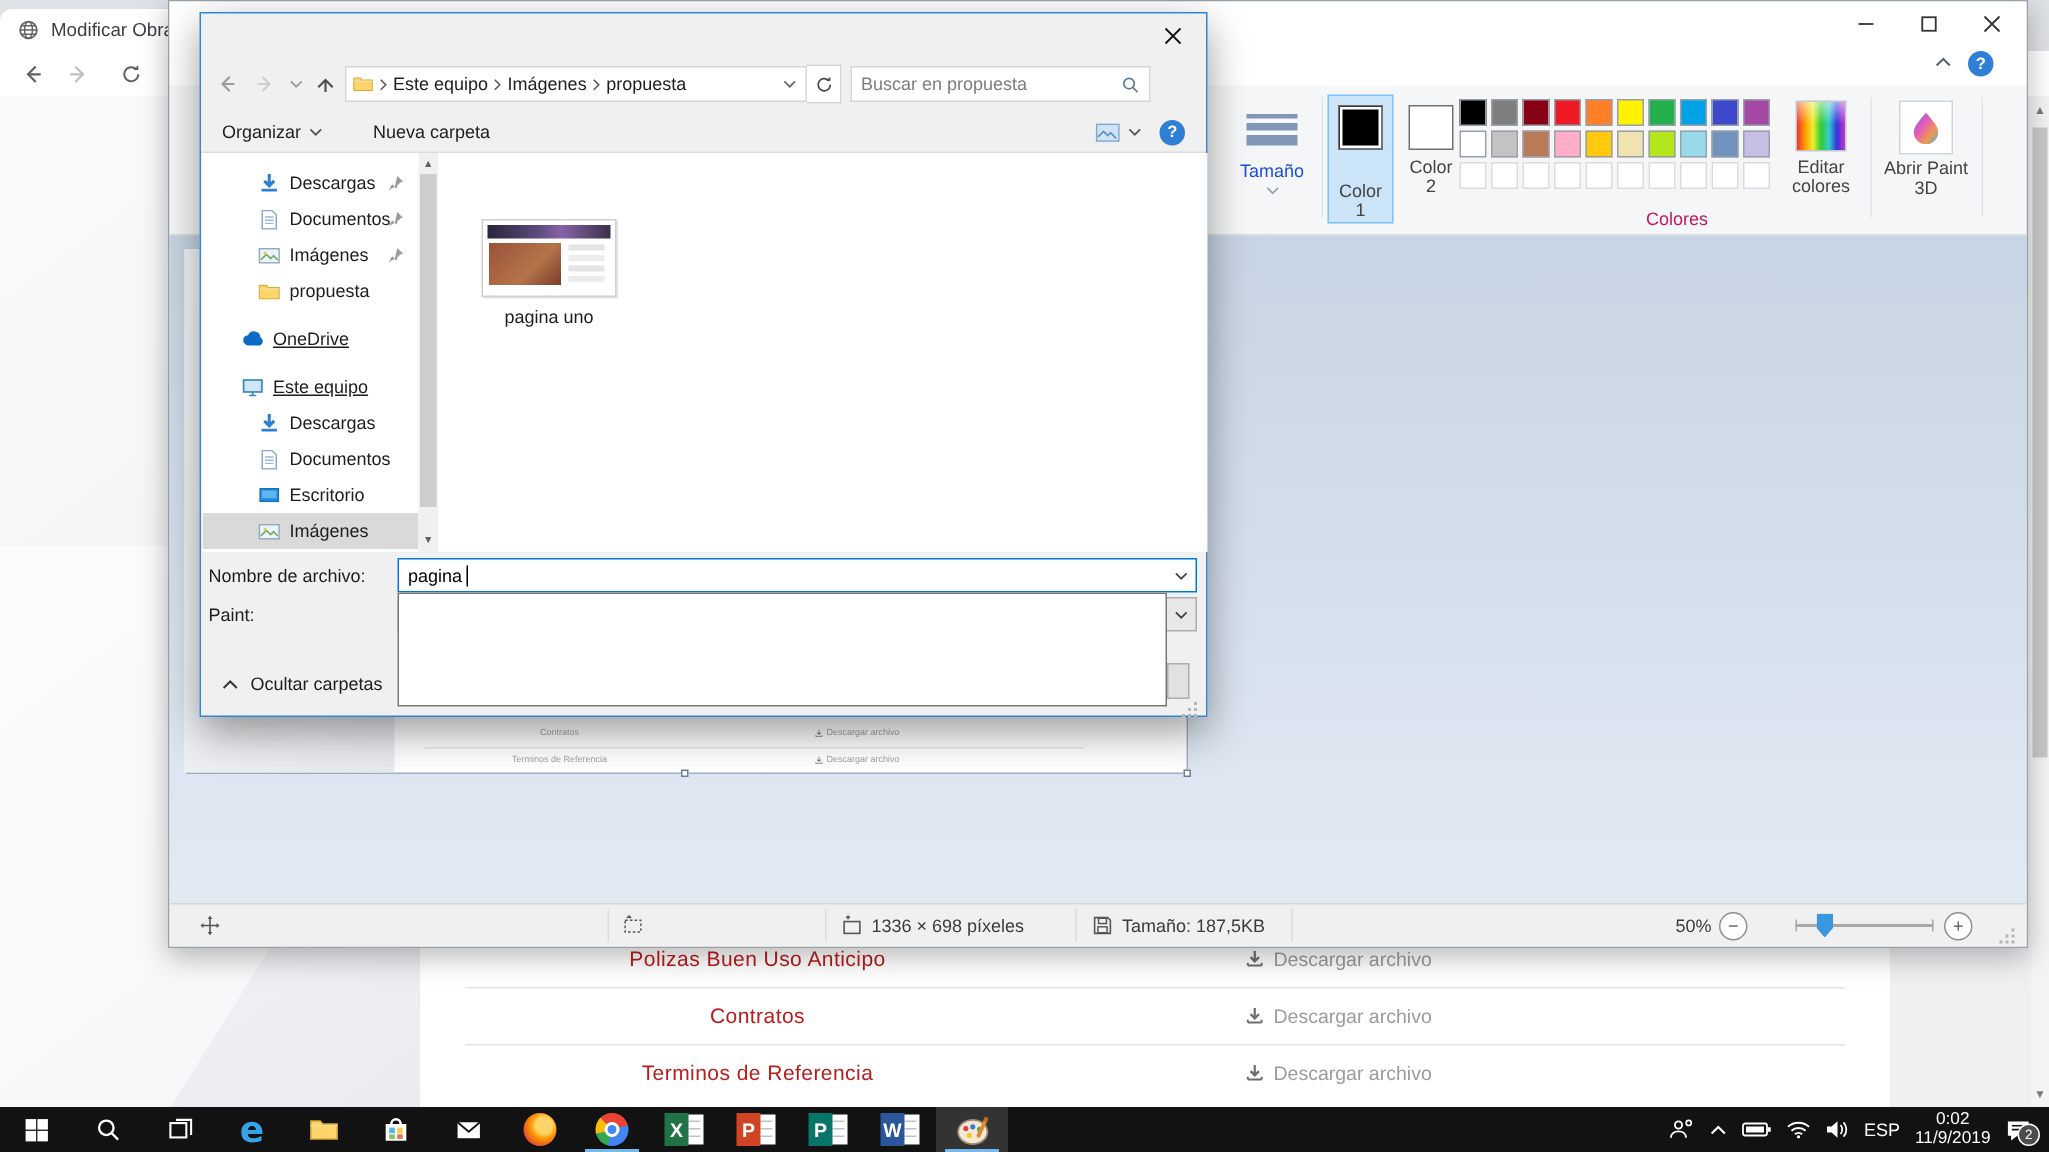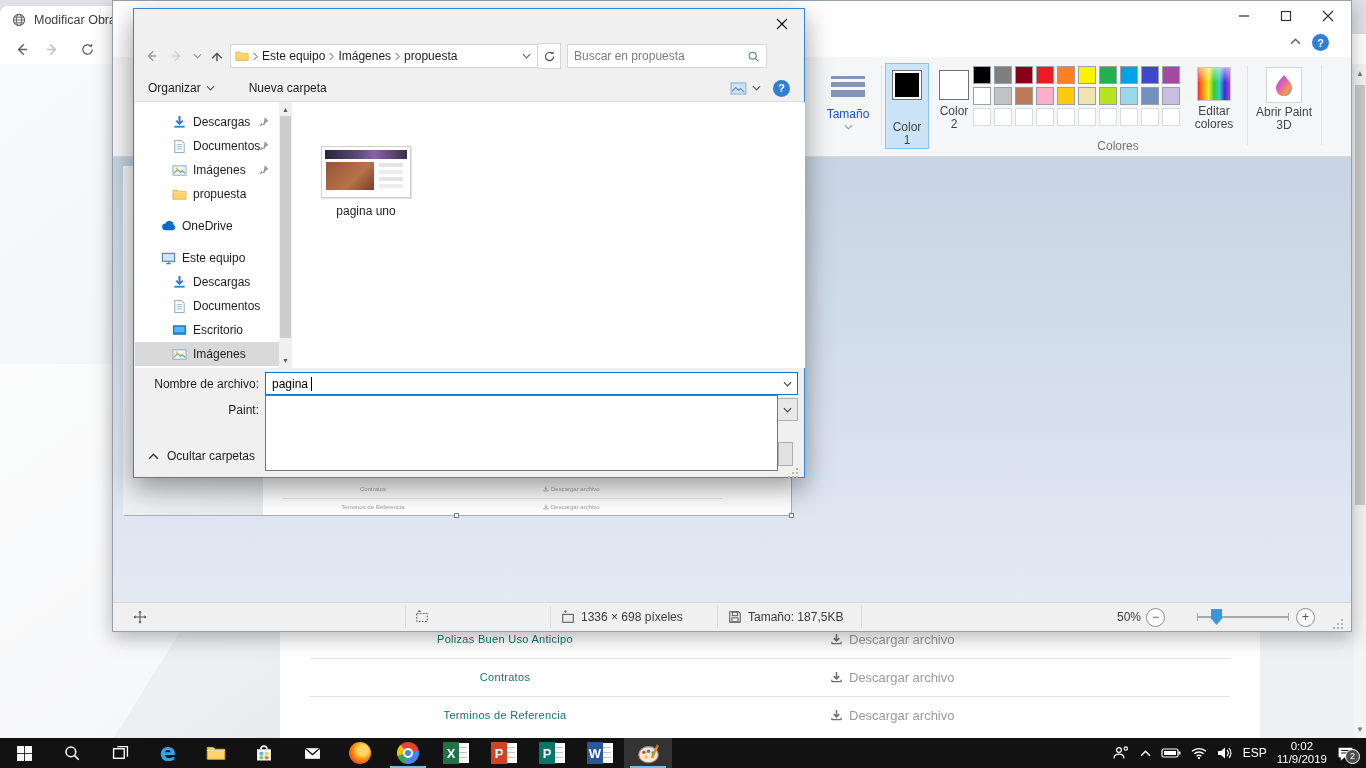--- a/index.html
+++ b/index.html
@@ -16,36 +16,36 @@
   .tab{position:absolute;left:0;top:6px;width:238px;height:28px;background:#fff;
     border-radius:8px 8px 0 0;display:flex;align-items:center;padding-left:12px;box-sizing:border-box;}
   .tab-title{margin-left:8px;color:#3c4043;font-size:12.5px;white-space:nowrap;}
   .btoolbar{position:absolute;left:0;top:34px;width:100%;height:30px;background:#fff;border-bottom:1px solid #e0e1e3;}
   .bnav{position:absolute;top:4px;width:22px;height:22px;display:flex;align-items:center;justify-content:center;border-radius:50%;}
   .bcontent{position:absolute;left:0;top:64px;width:100%;height:674px;background:#eef0f2;overflow:hidden;}
   .bshape1{position:absolute;left:-180px;top:-40px;width:560px;height:900px;background:linear-gradient(135deg,#fafbfc 0%,#f2f3f5 55%,#e6e8ec 100%);transform:skewX(-18deg);}
   .bshape2{position:absolute;left:-260px;top:300px;width:420px;height:600px;background:rgba(255,255,255,.55);transform:skewX(-32deg);}
   .bpanel{position:absolute;left:280px;top:0;width:980px;height:674px;background:#fff;}
   .wrow{position:absolute;left:280px;width:980px;height:38px;display:flex;align-items:center;}
-  .wrow .lbl{width:450px;text-align:center;color:#0f766e;font-size:11px;font-weight:300;letter-spacing:.3px;}
+  .wrow .lbl{width:450px;text-align:center;color:#b91c1c;font-size:14px;font-weight:300;letter-spacing:.3px;}
   .wrow .act{margin-left:100px;display:flex;align-items:center;gap:6px;color:#9b9b9b;font-size:13px;font-weight:300;}
   .wdiv{position:absolute;left:310px;width:920px;height:1px;background:#e4e4e4;}
   .bscroll{position:absolute;right:0;top:64px;width:12px;height:674px;background:#f4f4f4;}
   .bthumb{position:absolute;left:1px;width:10px;background:#c9c9c9;}
   .barrow{position:absolute;left:0;width:12px;height:14px;display:flex;align-items:center;justify-content:center;color:#7a7a7a;font-size:8px;}
 
   
   .paint{position:absolute;left:112px;top:0;width:1240px;height:632px;background:#fff;
     border:1px solid #98a0a8;box-sizing:border-box;box-shadow:0 6px 18px rgba(0,0,0,.28);}
   .ptitle{position:absolute;left:0;top:0;width:100%;height:30px;background:#fff;}
   .wbtn{position:absolute;top:0;width:30px;height:30px;display:flex;align-items:center;justify-content:center;color:#333;}
   .ptabrow{position:absolute;left:0;top:30px;width:100%;height:26px;background:#fff;}
   .pribbon{position:absolute;left:0;top:56px;width:100%;height:100px;background:#f5f6f7;border-bottom:1px solid #d8dce2;box-sizing:border-box;}
   .vsep{position:absolute;top:8px;height:80px;width:1px;background:#e1e4e8;}
-  .rgl{position:absolute;bottom:3px;font-size:12px;color:#737373;}
+  .rgl{position:absolute;bottom:3px;font-size:12px;color:#be185d;}
   .rbtn-label{font-size:12px;color:#444;text-align:center;line-height:13px;}
   .sizebtn{position:absolute;left:706px;top:6px;width:58px;height:86px;display:flex;flex-direction:column;align-items:center;padding-top:10px;box-sizing:border-box;}
   .sizelines{width:34px;}
   .sizelines div{background:#8296b5;margin:3px 0;}
   .colbtn{position:absolute;top:6px;height:86px;display:flex;flex-direction:column;align-items:center;padding-top:6px;box-sizing:border-box;border:1px solid transparent;}
   .colbtn.sel{background:#cce4f7;border-color:#84c3f0;}
   .swatch{width:28px;height:28px;border:1px solid #707070;box-shadow:inset 0 0 0 2px #fff;}
   .pal{position:absolute;left:860px;top:9px;}
   .palrow{display:flex;gap:3px;margin-bottom:3px;}
   .pcell{width:18px;height:18px;border:1px solid #9aa0a8;box-sizing:border-box;}
@@ -89,33 +89,33 @@
   .searchbox .ph{color:#7d7d7d;font-size:12px;flex:1;}
   .dtoolbar{position:absolute;left:0;top:66px;width:100%;height:27px;display:flex;align-items:center;border-bottom:1px solid #dcdcdc;box-sizing:border-box;}
   .tbitem{display:flex;align-items:center;gap:5px;margin-left:14px;color:#1d1d1d;font-size:12px;}
   .helpbtn{width:17px;height:17px;border-radius:50%;background:#2f7fd6;color:#fff;display:flex;align-items:center;justify-content:center;font-size:11px;font-weight:bold;}
   .dbody{position:absolute;left:1px;top:93px;width:670px;height:266px;background:#fff;}
   .dnav{position:absolute;left:0;top:0;width:144px;height:100%;overflow:hidden;}
   .nitem{position:absolute;left:0;width:144px;height:24px;display:flex;align-items:center;font-size:12px;color:#1d1d1d;}
   .nitem .nic{position:absolute;left:37px;}
   .nitem.hdr .nic{left:26px;}
   .nitem .nlbl{position:absolute;left:58px;}
-  .nitem.hdr .nlbl{left:47px;}
+  .nitem.hdr .nlbl{left:47px;text-decoration:underline;}
   .nitem .pin{position:absolute;left:123px;color:#9a9a9a;}
   .nitem.sel{background:#d9d9d9;}
   .nscroll{position:absolute;left:144px;top:0;width:13px;height:100%;background:#f0f0f0;}
   .nscroll .thumb{position:absolute;left:1px;top:14px;width:11px;height:222px;background:#cdcdcd;}
   .nsarrow{position:absolute;left:0;width:13px;height:13px;display:flex;align-items:center;justify-content:center;color:#606060;font-size:7px;}
   .dfiles{position:absolute;left:157px;top:0;width:513px;height:100%;display:flex;align-items:flex-start;padding:44px 0 0 28px;gap:36px;box-sizing:border-box;}
   .fitem{width:92px;display:flex;flex-direction:column;align-items:center;}
   .fthumb{width:88px;height:50px;background:#fff;border:1px solid #cfcfcf;box-shadow:1px 1px 0 #e3e3e3;position:relative;overflow:hidden;}
   .fname{margin-top:6px;font-size:12px;color:#1d1d1d;}
   .mock-h{position:absolute;left:3px;top:3px;right:3px;height:9px;}
   .dfooter{position:absolute;left:0;top:359px;width:100%;height:110px;}
-  .flabel{position:absolute;font-size:12px;color:#1d1d1d;text-align:right;width:120px;left:5px;}
+  .flabel{position:absolute;font-size:12px;color:#1d1d1d;text-align:left;width:120px;left:5px;}
   .fncombo{position:absolute;left:131px;top:4px;width:533px;height:23px;background:#fff;border:1px solid #0078d7;box-sizing:border-box;display:flex;align-items:center;padding-left:6px;}
   .fncombo .val{font-size:12px;color:#000;}
   .caret{display:inline-block;width:1px;height:14px;background:#000;margin-left:3px;}
   .combo-chev{position:absolute;right:1px;top:1px;bottom:1px;width:18px;display:flex;align-items:center;justify-content:center;color:#444;}
   .typecombo{position:absolute;left:131px;top:30px;width:533px;height:23px;background:#e8e8e8;border:1px solid #adadad;box-sizing:border-box;}
   .btnfrag{position:absolute;left:644px;top:74px;width:15px;height:24px;background:#e1e1e1;border:1px solid #adadad;box-sizing:border-box;}
   .autodrop{position:absolute;left:131px;top:27px;width:513px;height:76px;background:#fff;border:1px solid #767676;box-sizing:border-box;z-index:5;}
   .hidefolders{position:absolute;left:14px;top:81px;display:flex;align-items:center;gap:8px;color:#1d1d1d;font-size:12px;}
 
   

